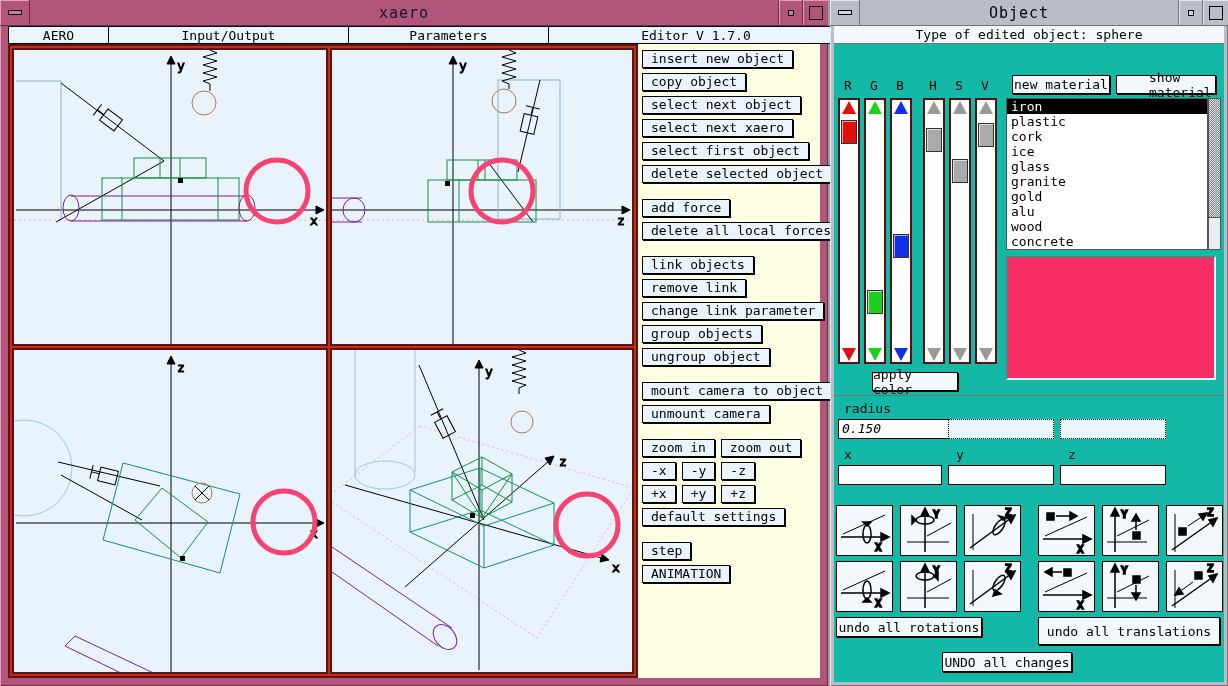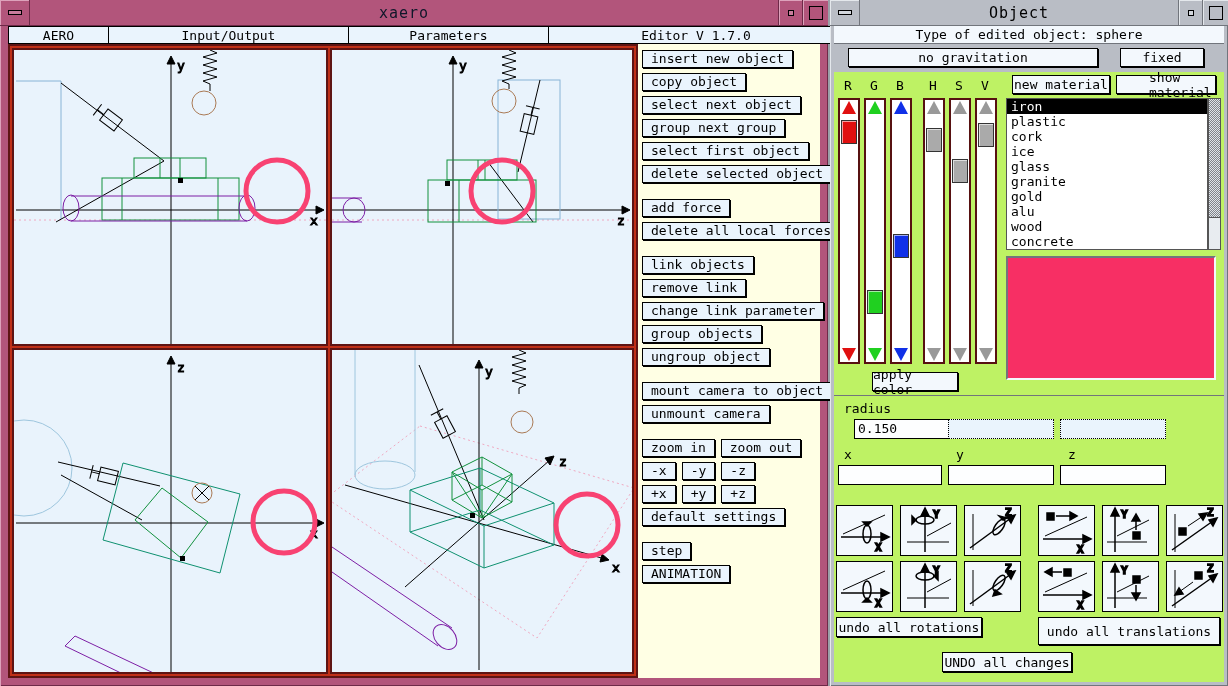--- a/index.html
+++ b/index.html
@@ -51,21 +51,21 @@
   #side-panel { left:638px; top:44px; width:182px; height:634px; background:#ffffe4;
                 padding:6px 4px; display:flex; flex-direction:column; align-items:flex-start; }
   .pbtn { background:#eaf4fd; border:1px solid #000; box-shadow:1px 1px 0 #000;
           padding:0 8px; height:18px; line-height:16px; margin-bottom:5px;
           white-space:nowrap; cursor:pointer; font-size:13px;
           font-family:"DejaVu Sans Mono", monospace; }
   .pgap { height:11px; flex:0 0 auto; }
   .prow { display:flex; gap:6px; }
 
   
-  #obj-body { left:4px; top:26px; width:390px; height:656px; background:#bef264; }
+  #obj-body { left:4px; top:26px; width:390px; height:656px; background:#14b8a6; }
   #type-row { left:0; top:0; width:390px; height:18px; display:flex; align-items:center;
               justify-content:center; background:#f3f8fd; border-bottom:1px solid #71757c; }
   #grav-row { left:0; top:18px; width:390px; height:28px; background:#b9bdc5; }
   .obtn { background:#f3f8fd; border:1px solid #000; box-shadow:1px 1px 0 #000;
           display:flex; align-items:center; justify-content:center; cursor:pointer;
           font-family:"DejaVu Sans Mono", monospace; font-size:13px; }
   .slider-label { width:20px; text-align:center; }
   .slider { width:22px; background:#fff; border:2px solid #571111; }
   .sl-arrow-up { position:absolute; left:2px; top:1px; width:0; height:0;
                  border-left:7px solid transparent; border-right:7px solid transparent;
@@ -289,21 +289,21 @@
           <rect x="138" y="163" width="5" height="5" fill="#000" stroke="none"></rect>
         </g>
       </svg>
     </div>
   </div>
 
   <div class="abs" id="side-panel">
     <div class="pbtn">insert new object</div>
     <div class="pbtn">copy object</div>
     <div class="pbtn">select next object</div>
-    <div class="pbtn">group next group</div>
+    <div class="pbtn">select next xaero</div>
     <div class="pbtn">select first object</div>
     <div class="pbtn">delete selected object</div>
     <div class="pgap"></div>
     <div class="pbtn">add force</div>
     <div class="pbtn">delete all local forces</div>
     <div class="pgap"></div>
     <div class="pbtn">link objects</div>
     <div class="pbtn">remove link</div>
     <div class="pbtn">change link parameter</div>
     <div class="pbtn">group objects</div>
@@ -344,24 +344,20 @@
       <div class="dot-sq" style="background:#d2d6dc"></div>
     </div>
     <div class="tb-btn" style="width:26px">
       <div class="big-sq"></div>
     </div>
   </div>
 
   <div class="abs" id="obj-body">
     <div class="abs" id="type-row">Type of edited object: sphere</div>
 
-    <div class="abs" id="grav-row">
-      <div class="abs obtn" style="left:14px; top:4px; width:250px; height:19px;">no gravitation</div>
-      <div class="abs obtn" style="left:286px; top:4px; width:84px; height:19px;">fixed</div>
-    </div>
 
     <div class="abs slider-label" style="left:4px;  top:52px;">R</div>
     <div class="abs slider-label" style="left:30px; top:52px;">G</div>
     <div class="abs slider-label" style="left:56px; top:52px;">B</div>
     <div class="abs slider-label" style="left:89px; top:52px;">H</div>
     <div class="abs slider-label" style="left:115px;top:52px;">S</div>
     <div class="abs slider-label" style="left:141px;top:52px;">V</div>
 
     <div class="abs obtn" style="left:178px; top:49px; width:98px;  height:19px;">new material</div>
     <div class="abs obtn" style="left:282px; top:49px; width:100px; height:19px;padding-left:32px;">show material</div>
@@ -414,21 +410,21 @@
 
     <div class="abs" style="left:172px; top:230px; width:210px; height:124px; background:#f72f64;
                 border-top:2px solid #71757c; border-left:2px solid #71757c;
                 border-right:2px solid #f4f8fc; border-bottom:2px solid #f4f8fc;"></div>
 
     <div class="abs obtn" style="left:38px; top:346px; width:86px; height:19px;">apply color</div>
 
     <div class="abs" style="left:0; top:369px; width:390px; border-top:1px solid #71757c;"></div>
 
     <div class="abs" style="left:10px; top:375px;">radius</div>
-    <div class="abs field" style="left:20px;   top:393px; width:112px; height:20px;">0.150</div>
+    <div class="abs field" style="left:4px;   top:393px; width:112px; height:20px;font-style:italic;">0.150</div>
     <div class="abs field dotted" style="left:114px; top:393px; width:106px; height:20px;"></div>
     <div class="abs field dotted" style="left:226px; top:393px; width:106px; height:20px;"></div>
 
     <div class="abs" style="left:10px;  top:421px;">x</div>
     <div class="abs" style="left:122px; top:421px;">y</div>
     <div class="abs" style="left:234px; top:421px;">z</div>
     <div class="abs field" style="left:4px;   top:439px; width:104px; height:20px;"></div>
     <div class="abs field" style="left:114px; top:439px; width:106px; height:20px;"></div>
     <div class="abs field" style="left:226px; top:439px; width:106px; height:20px;"></div>
 

